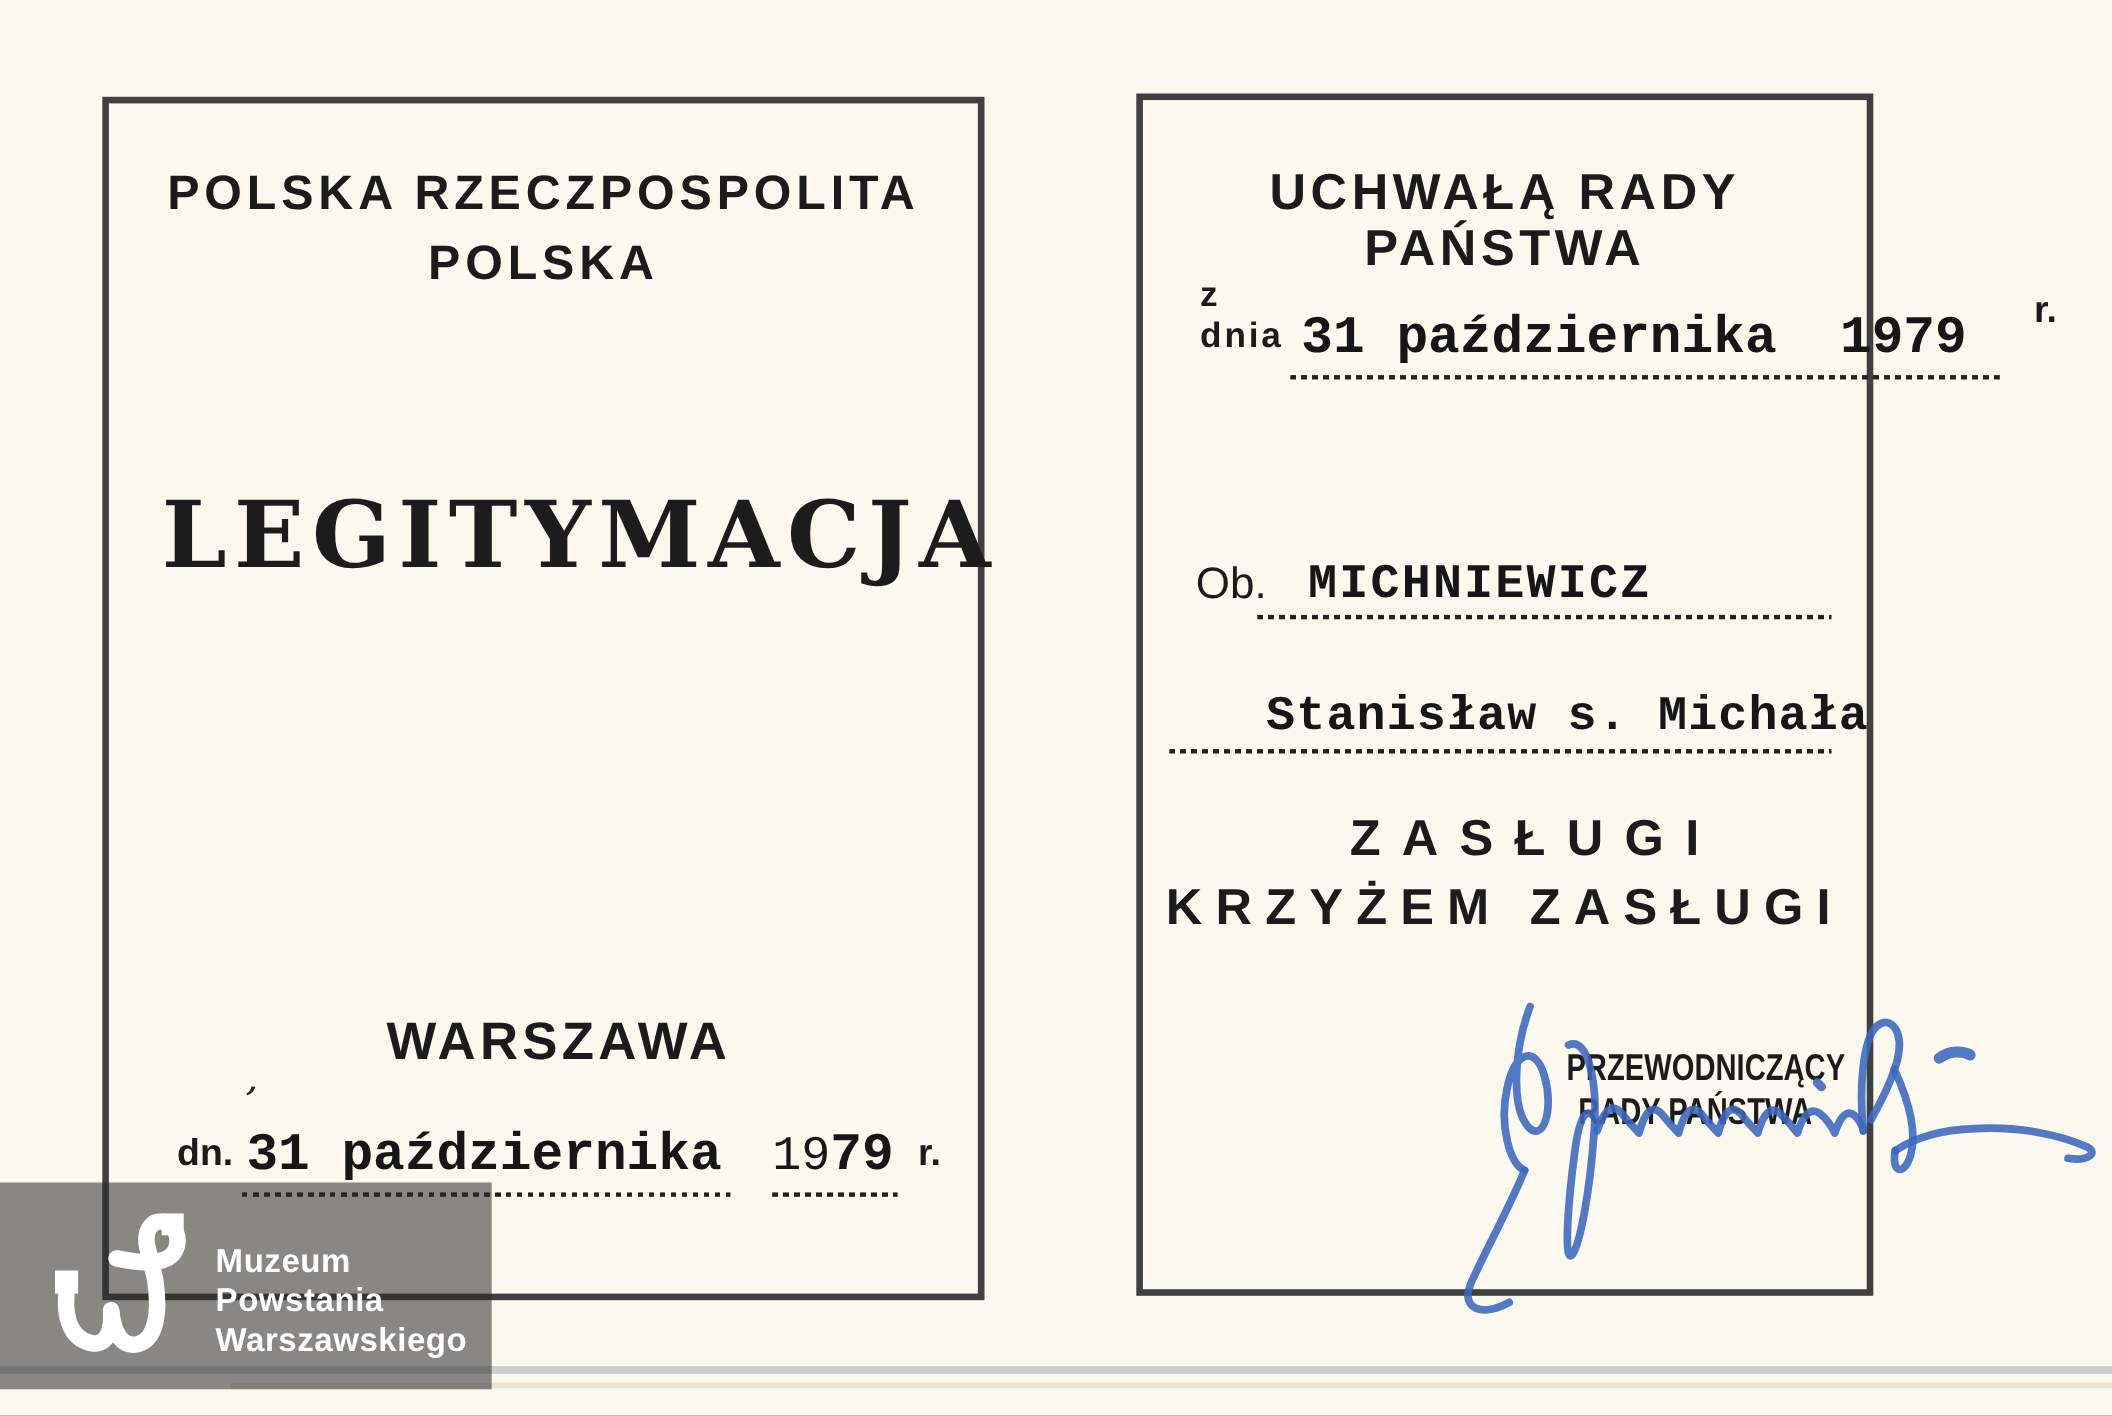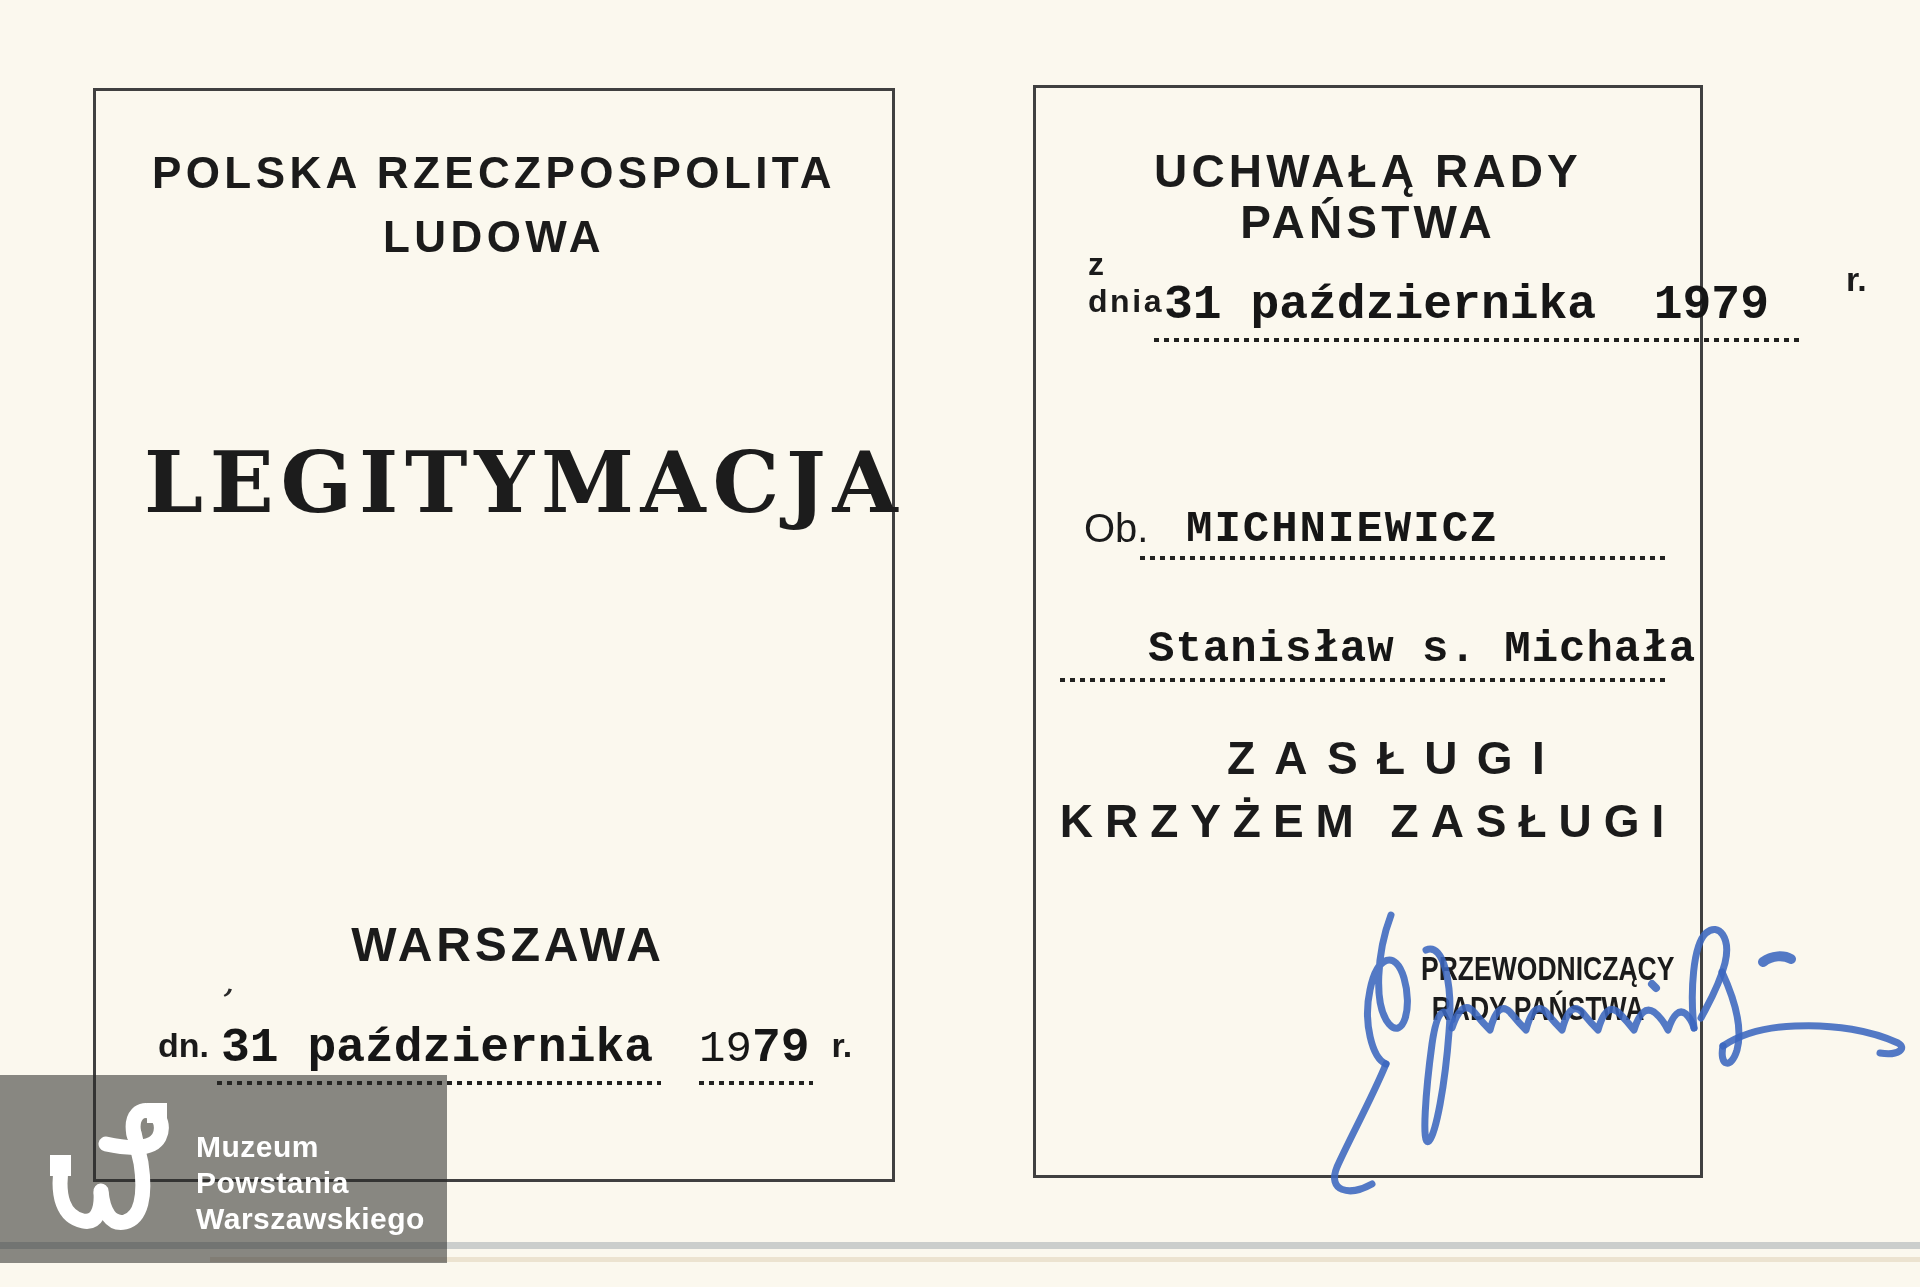--- a/index.html
+++ b/index.html
@@ -1,18 +1,18 @@
 <!DOCTYPE html>
 <html><head>
 <meta charset="utf-8">
 <style>
   html,body{margin:0;padding:0;background:#6b6b6b;}
   .scan{position:relative;width:1920px;height:1287px;background:#fbf8ee;overflow:hidden;
         font-family:"Liberation Sans",sans-serif;color:#1c1c1c;}
-  .page{position:absolute;box-sizing:border-box;border:3px solid #404040;}
+  .page{position:absolute;box-sizing:border-box;border:6px solid #404040;}
   .left-page{left:93px;top:88px;width:802px;height:1094px;}
   .right-page{left:1033px;top:85px;width:670px;height:1093px;}
   .c{position:absolute;left:0;right:0;text-align:center;line-height:1.1;}
   .sans{font-weight:bold;color:#1b1b1b;}
   .typed{font-family:"Liberation Mono",monospace;font-weight:bold;color:#161616;white-space:pre;}
   .serifTitle{font-family:"DejaVu Serif","Liberation Serif",serif;font-weight:bold;padding-left:48px;}
   .dots{position:absolute;height:4px;
         background-image:repeating-linear-gradient(90deg,#222220 0,#222220 5px,transparent 5px,transparent 10px);}
   .row{position:absolute;display:flex;align-items:flex-end;}
   .rel{position:relative;}
@@ -29,21 +29,21 @@
 </style>
 </head>
 <body>
 
 <div class="scan">
 
   <div class="page left-page">
 
     <div class="c sans" style="top:58px;font-size:44px;letter-spacing:0.10em;">POLSKA RZECZPOSPOLITA</div>
 
-    <div class="c sans" style="top:122px;font-size:44px;letter-spacing:0.10em;">LUDOWA</div>
+    <div class="c sans" style="top:122px;font-size:44px;letter-spacing:0.10em;">POLSKA</div>
 
     <div class="c serifTitle" style="top:346px;font-size:84px;letter-spacing:0.08em;">LEGITYMACJA</div>
 
 
     <div class="c sans" style="top:828px;left:28px;font-size:48px;letter-spacing:0.08em;">WARSZAWA</div>
 
     <div class="row" style="left:62px;top:930px;">
       <span class="sans" style="font-size:34px;padding-bottom:10px;font-weight:bold;">dn.</span>
       <span class="rel" style="margin-left:12px;">
         <span class="typed" style="font-size:48px;">31 października</span>
@@ -58,21 +58,21 @@
   </div>
 
   <div class="stray-mark">,</div>
 
   <div class="page right-page">
 
     <div class="c sans" style="top:58px;font-size:46px;letter-spacing:0.09em;">UCHWAŁĄ RADY PAŃSTWA</div>
 
     <div class="row" style="left:52px;top:158px;">
       <span class="sans" style="font-size:32px;padding-bottom:12px;letter-spacing:0.08em;">z dnia</span>
-      <span class="rel" style="">
+      <span class="rel" style="margin-left:16px;">
         <span class="typed" style="font-size:48px;">31 października  1979</span>
         <span class="dots" style="left:-10px;right:-30px;bottom:-10px;"></span>
       </span>
     </div>
     <div class="sans" style="position:absolute;left:810px;top:172px;font-size:34px;">r.</div>
 
 
     <div style="position:absolute;left:0;right:0;top:532px;height:64px;">
       <span class="typed" style="position:absolute;left:112px;top:4px;font-size:44px;letter-spacing:1px;">Stanisław s. Michała</span>
       <span class="dots" style="left:24px;right:32px;top:58px;"></span>

